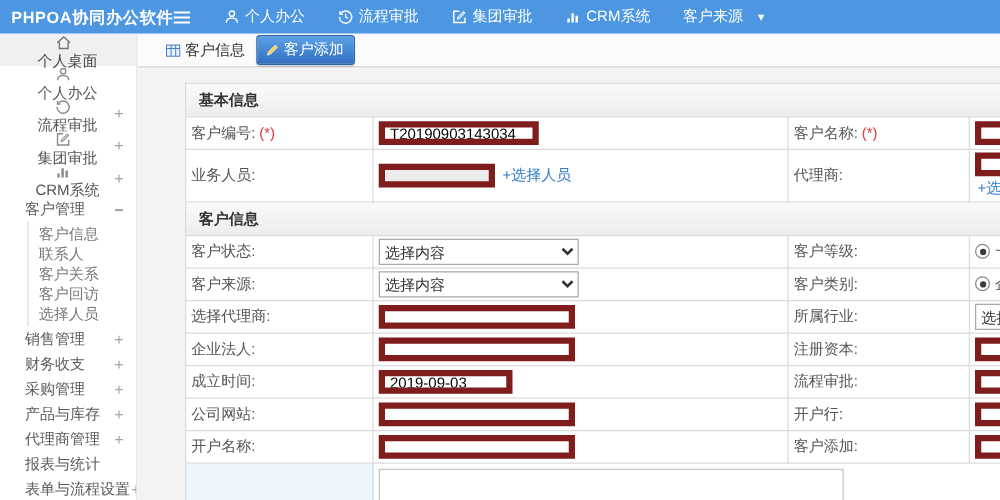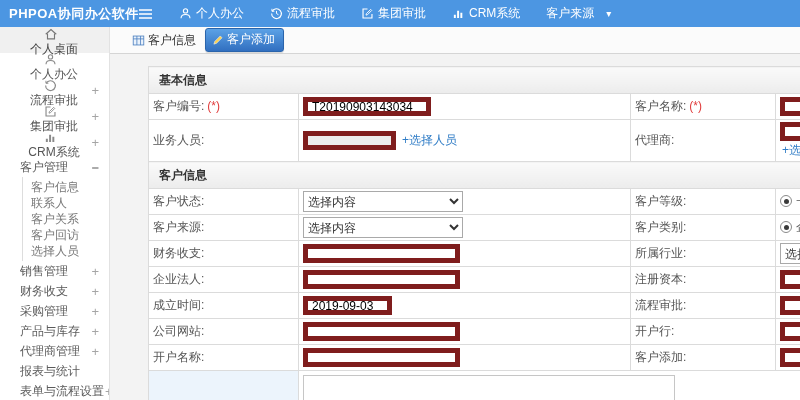--- a/index.html
+++ b/index.html
@@ -38,21 +38,21 @@
   .tab.active { background:linear-gradient(#5ca2e6,#316fc0); border:1px solid #2a64ab; border-radius:3px; color:#fff; padding:2px 8px 3px 6px; margin-left:4px; box-shadow:0 1px 1px rgba(0,0,0,.15);align-items:center; }
 
   
   .content { flex:1; padding:12px 0 0 38px; overflow:hidden; }
   table.form { border-collapse:collapse; width:900px; background:#fff; table-layout:fixed; }
   table.form td { border:1px solid #dbdbdb; height:26px; padding:2px 4px; vertical-align:middle; overflow:hidden; }
   tr.sec td { background:linear-gradient(#fafafa,#ececec); font-weight:bold; color:#333; padding-left:10px; height:27px; }
   td.lbl { padding-left:10px; color:#555; white-space:nowrap; }
   .req { color:#e03c3c; font-style:normal; margin-left:3px; }
   .txt { height:19px; border:5px solid #7f1d1d; padding:0 4px; font-size:12px; font-family:"Liberation Sans",sans-serif; background:#fff; vertical-align:middle; }
-  .w128{width:128px}.w150{width:150px}.w157{width:157px}.w110{width:89px}
+  .w128{width:128px}.w150{width:150px}.w157{width:157px}.w110{width:107px}
   .grey { background:#ececec; width:93px; }
   .sel { width:160px; height:21px; font-size:12px; border:1px solid #a9a9a9; background:#fff; color:#333; font-family:"Liberation Sans",sans-serif; }
   .lnk { color:#2f7cc6; text-decoration:none; margin-left:6px; white-space:nowrap; }
   .stack { display:flex; flex-direction:column; align-items:flex-start; gap:1px; }
   .stack .lnk { margin-left:2px; }
   .radio { display:inline-flex; align-items:center; gap:4px; color:#555; white-space:nowrap; cursor:pointer; }
   .rb { width:12px; height:12px; border:1px solid #8a8a8a; border-radius:50%; background:#fff; position:relative; flex:none; }
   .rb::after { content:''; position:absolute; left:3px; top:3px; width:5px; height:5px; border-radius:50%; background:#3a3a3a; }
   td.focuscell { background:#ecf4fc; border-left:2px solid #76a9d8; }
   .ta { width:372px; height:72px; border:1px solid #c6c6c6; margin:2px 0 0 0; resize:none; font-family:"Liberation Sans",sans-serif; }
@@ -299,21 +299,21 @@
             <td class="lbl">客户类别:</td>
             <td>
               <label class="radio">
                     <span class="rb"></span>
                     <span>企业</span>
                   </label>
             </td>
           </tr>
 
           <tr>
-            <td class="lbl">财务收支:</td>
+            <td class="lbl">选择代理商:</td>
             <td><input class="txt w157" style=""></td>
             <td class="lbl">所属行业:</td>
             <td>
               <select class="sel"><option>选择内容</option></select>
             </td>
           </tr>
 
           <tr>
             <td class="lbl">企业法人:</td>
             <td><input class="txt w157" style=""></td>

